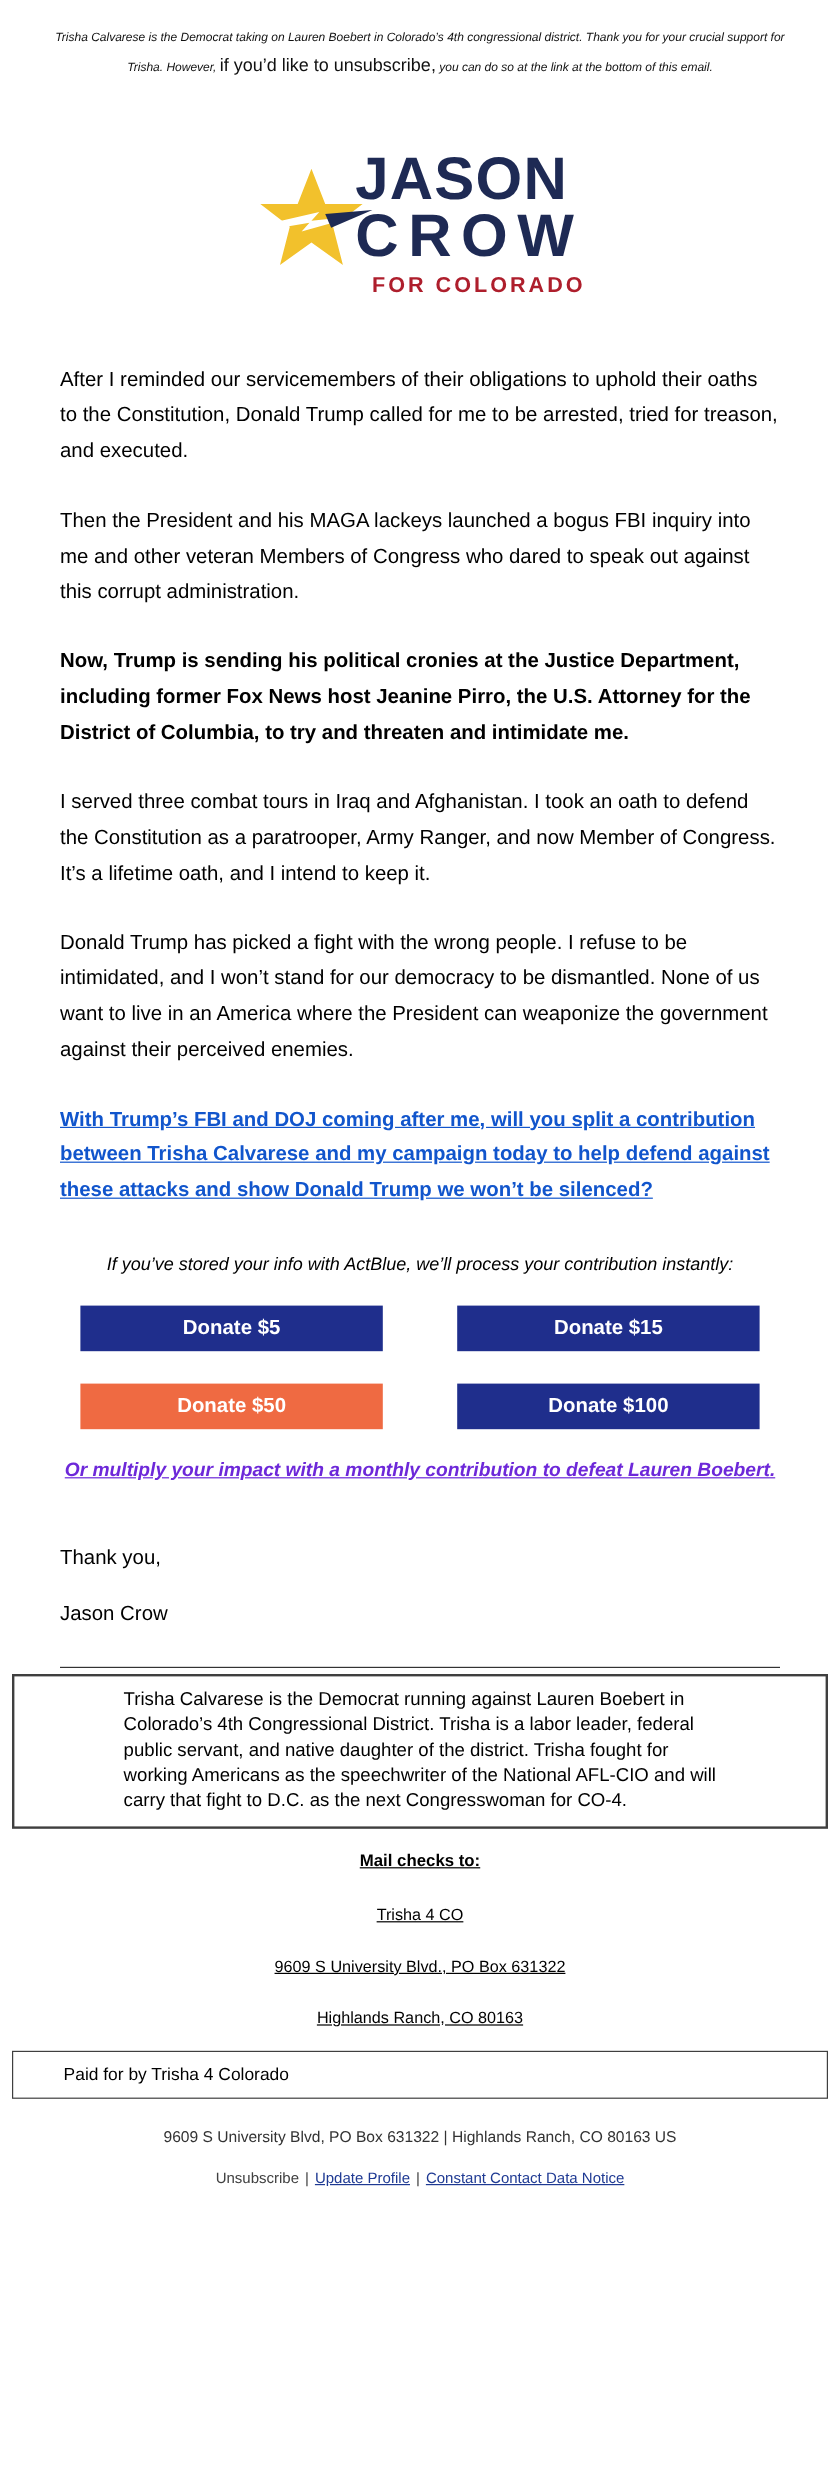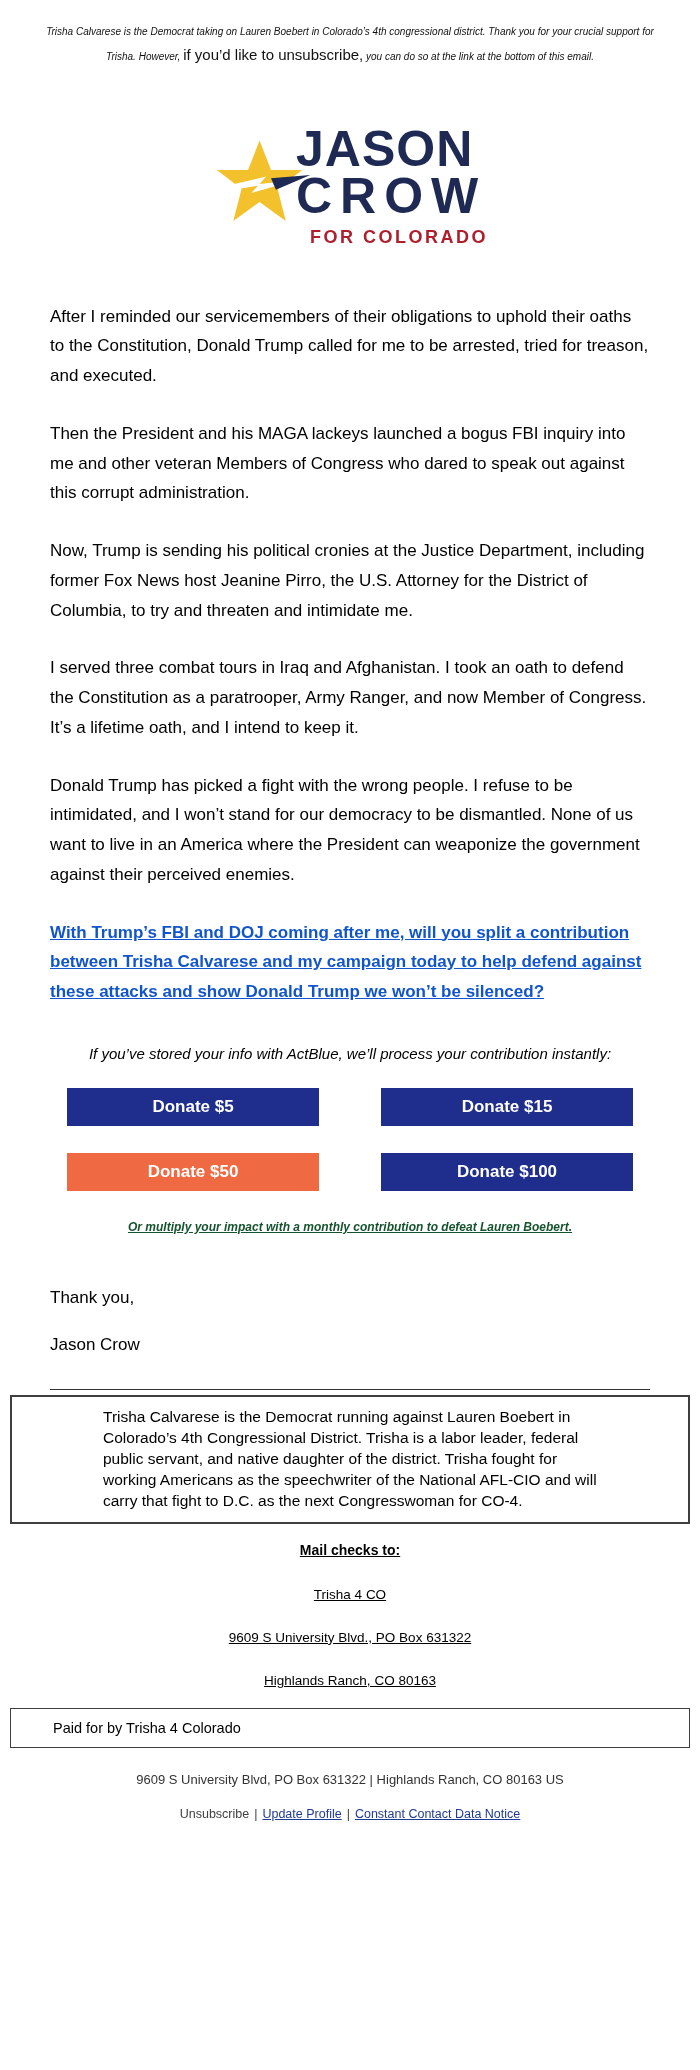--- a/index.html
+++ b/index.html
@@ -14,33 +14,33 @@
   .logo{display:flex;align-items:flex-start;width:fit-content;margin:56px auto 54px;}
   .logo-star{margin-top:10px;}
   .logo-text{margin-left:-16px;}
   .logo-jason{font-size:50px;font-weight:bold;color:#1e2a54;letter-spacing:1px;line-height:.95;}
   .logo-crow{font-size:50px;font-weight:bold;color:#1e2a54;letter-spacing:8px;line-height:.95;}
   .logo-for{font-size:18px;font-weight:bold;color:#ae1e2c;letter-spacing:2.5px;margin-top:6px;margin-left:14px;}
 
   
   .content{padding:0 50px;}
   .content p{font-size:17px;line-height:1.75;margin:0 0 28px;}
-  .bold-para{font-weight:normal;}
+  .bold-para{font-weight:bold;}
   .link-para{color:#1155cc;font-weight:bold;text-decoration:underline;cursor:pointer;}
 
   .actblue-note{text-align:center;font-style:italic;font-size:15px;margin:38px 0 26px;}
 
   
   .donate-grid{display:grid;grid-template-columns:252px 252px;gap:27px 62px;justify-content:center;}
   .donate-btn{background:#1f2e8c;color:#fff;font-weight:bold;font-size:17px;text-align:center;
               padding:9px 0;border-radius:0;cursor:pointer;}
   .donate-btn.orange{background:#ef6a42;}
 
   .monthly{text-align:center;margin-top:26px;}
-  .monthly a{font-size:12px;font-weight:bold;font-style:italic;color:#14532d;text-decoration:underline;cursor:pointer;}
+  .monthly a{font-size:16px;font-weight:bold;font-style:italic;color:#6d28d9;text-decoration:underline;cursor:pointer;}
 
   .signoff-1{margin-top:48px;font-size:17px;line-height:1.75;}
   .signoff-2{margin-top:17px;font-size:17px;line-height:1.75;}
 
   hr.divider{border:none;border-top:1px solid #333;margin:30px 50px 5px;}
 
   
   .bio-box{border:2px solid #3f3f3f;margin:4px 10px 0;padding:10px 91px;font-size:15.5px;line-height:1.35;}
 
   

